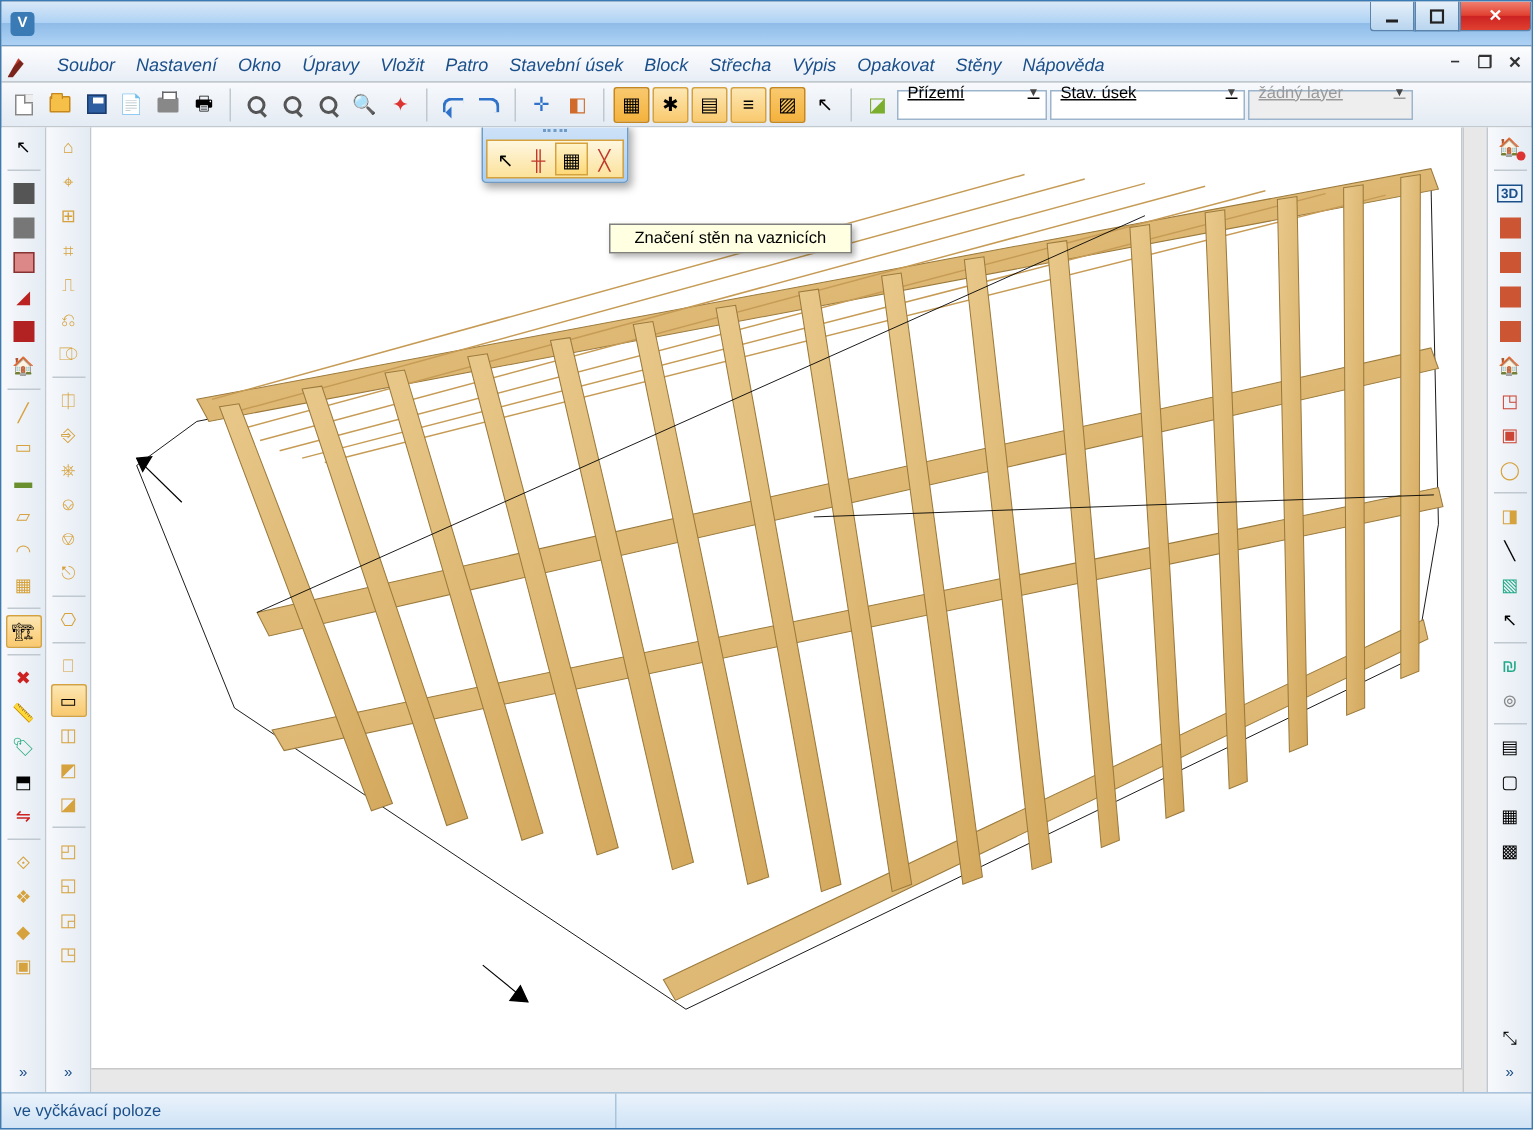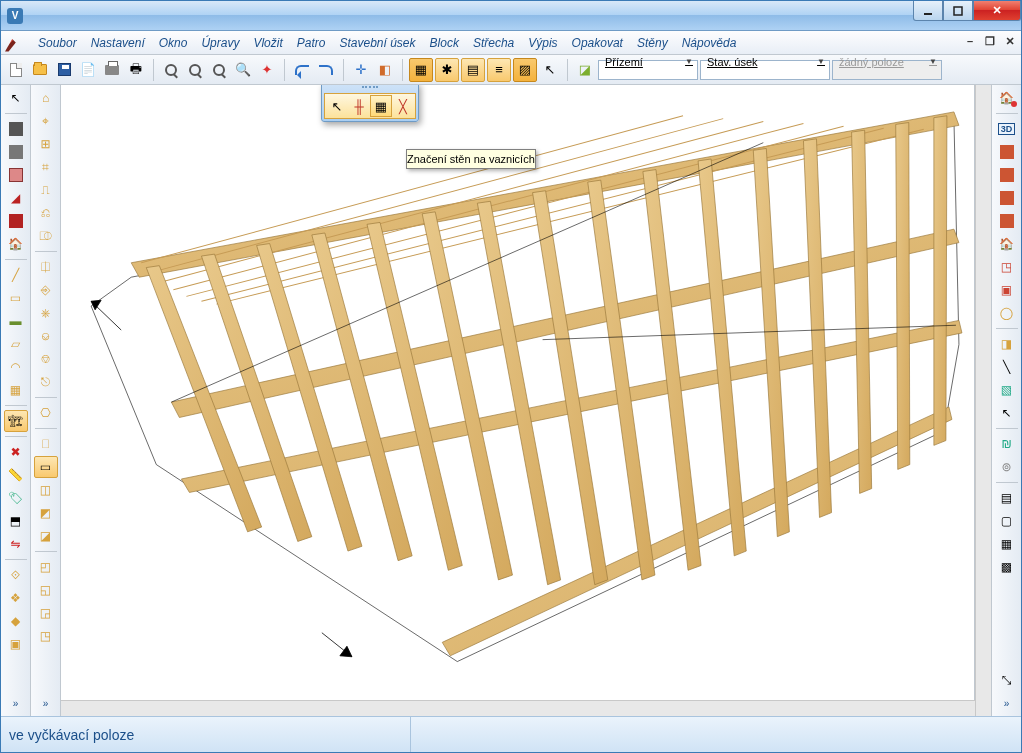--- a/index.html
+++ b/index.html
@@ -147,34 +147,34 @@
   }
   .float-panel-inner .fbtn.hover {
     background:linear-gradient(to bottom,#fff3c8,#ffd978);
     border:1px solid #d6a23d;
   }
 
   
   .tooltip {
     position:absolute; left:345px; top:64px;
     background:#ffffe1; border:1px solid #808080;
-    padding: 3px 0; font-size:11px; color:#000;
+    padding: 3px 16px; font-size:11px; color:#000;
     box-shadow: 2px 2px 4px rgba(0,0,0,0.3);
     white-space:nowrap;
   }
 
   
   .bottom-scroll {
     height:16px;background:#e8e8e8;border-top:1px solid #c8c8c8;
   }
   .status-bar {
-    height:36px; background:linear-gradient(to bottom,#eaf3fc,#d0e3f5);
+    height:24px; background:linear-gradient(to bottom,#eaf3fc,#d0e3f5);
     border-top:1px solid #a9c4de;
     display:flex;align-items:center;
-    font-size:14px;color:#1b4f8a;text-align:center;
+    font-size:11px;color:#1b4f8a;text-align:center;
   }
   .status-bar .cell {
     padding:0 8px; border-right:1px solid #a9c4de; height:100%;
     display:flex;align-items:center;
   }
   .status-bar .cell.wide { flex:0 0 410px;}
   .status-bar .cell.flex { flex:1;}
   
   
   .ic { display:inline-block; }
@@ -285,21 +285,21 @@
   <div class="tbtn" style="color:#7cae2e">◪</div>
   <div class="tdropdown">
     <span>Přízemí</span>
     <span class="arrow">▼</span>
   </div>
   <div class="tdropdown" style="min-width:130px">
     <span>Stav. úsek</span>
     <span class="arrow">▼</span>
   </div>
   <div class="tdropdown disabled" style="min-width:110px">
-    <span>žádný poloze</span>
+    <span>žádný layer</span>
     <span class="arrow">▼</span>
   </div>
 </div>
 
 <div class="workspace">
 
   <div class="vtoolbar">
     <div class="vbtn">↖</div>
     <div class="vsep"></div>
     <div class="vbtn">

